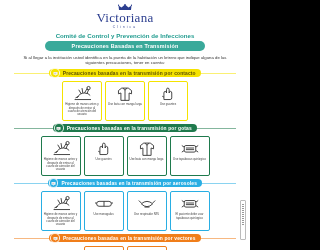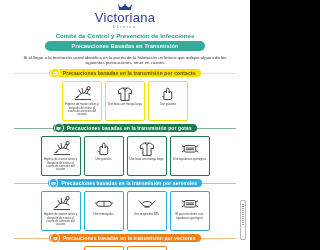--- a/index.html
+++ b/index.html
@@ -13,21 +13,21 @@
     background:#ffffff;
     overflow:hidden;
   }
 
   
   .logo-wrap{text-align:center;padding-top:4px;}
   .crown{
     display:block;margin:0 auto;width:14px;height:7px;
   }
   .brand{
-    font-family:Liberation Sans, sans-serif;
+    font-family:Liberation Serif, serif;
     font-size:13px;color:#2c3e8f;letter-spacing:.3px;
     line-height:12px;margin-top:1px;font-weight:400;
   }
   .brand-sub{
     font-size:3.2px;color:#2c3e8f;letter-spacing:2.1px;
     margin-top:1px;
   }
   .committee{
     font-size:6.1px;font-weight:bold;color:#1f9b8e;
     text-align:center;margin-top:2.5px;letter-spacing:.05px;

